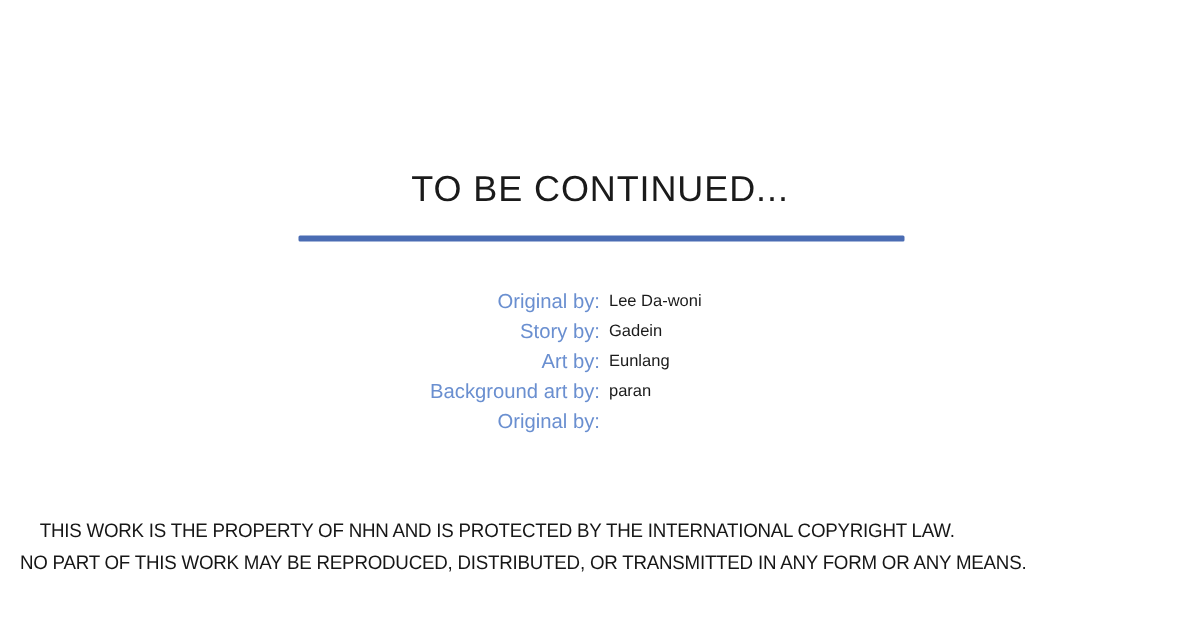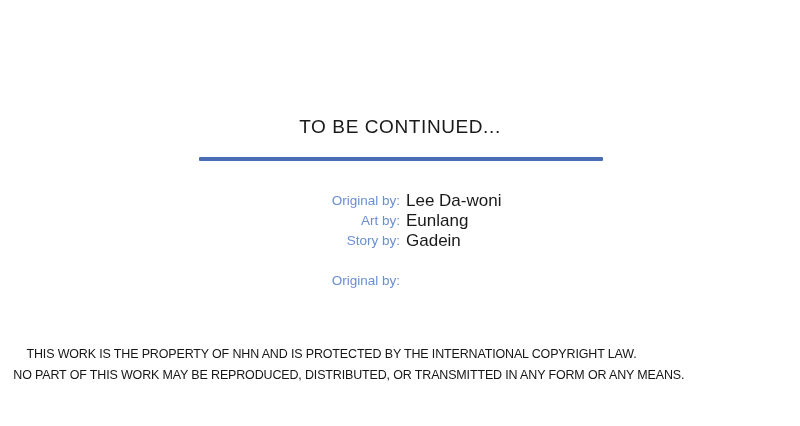--- a/index.html
+++ b/index.html
@@ -22,21 +22,21 @@
     background: #ffffff;
   }
 
   
   .title {
     position: absolute;
     top: 112px;
     left: 0;
     width: 800px;
     text-align: center;
-    font-size: 19px;
+    font-size: 24px;
     font-weight: 400;
     letter-spacing: 0.6px;
     color: #1a1a1a;
     white-space: pre;
     line-height: 30px;
   }
 
   
   .divider {
     position: absolute;
@@ -69,21 +69,21 @@
     color: #6a8fd0;
     font-size: 13.5px;
     font-weight: 400;
     white-space: pre;
   }
   .credit-value {
     flex: 1;
     text-align: left;
     padding-left: 6px;
     color: #1a1a1a;
-    font-size: 17px;
+    font-size: 11px;
     font-weight: 400;
     white-space: pre;
   }
 
   
   .copyright {
     position: absolute;
     top: 343px;
     left: 0;
     width: 663px;
@@ -110,30 +110,32 @@
   <div class="divider"></div>
 
   <div class="credits">
 
     <div class="credit-row">
       <div class="credit-label">Original by:</div>
       <div class="credit-value">Lee Da-woni</div>
     </div>
 
     <div class="credit-row">
+      <div class="credit-label">Story by:</div>
+      <div class="credit-value">Gadein</div>
+    </div>
+
+    <div class="credit-row">
       <div class="credit-label">Art by:</div>
       <div class="credit-value">Eunlang</div>
     </div>
 
     <div class="credit-row">
-      <div class="credit-label">Story by:</div>
-      <div class="credit-value">Gadein</div>
-    </div>
-
-    <div class="credit-row">
+      <div class="credit-label">Background art by:</div>
+      <div class="credit-value">paran</div>
     </div>
 
     <div class="credit-row">
       <div class="credit-label">Original by:</div>
     </div>
 
 
   </div>
 
   <div class="copyright">

